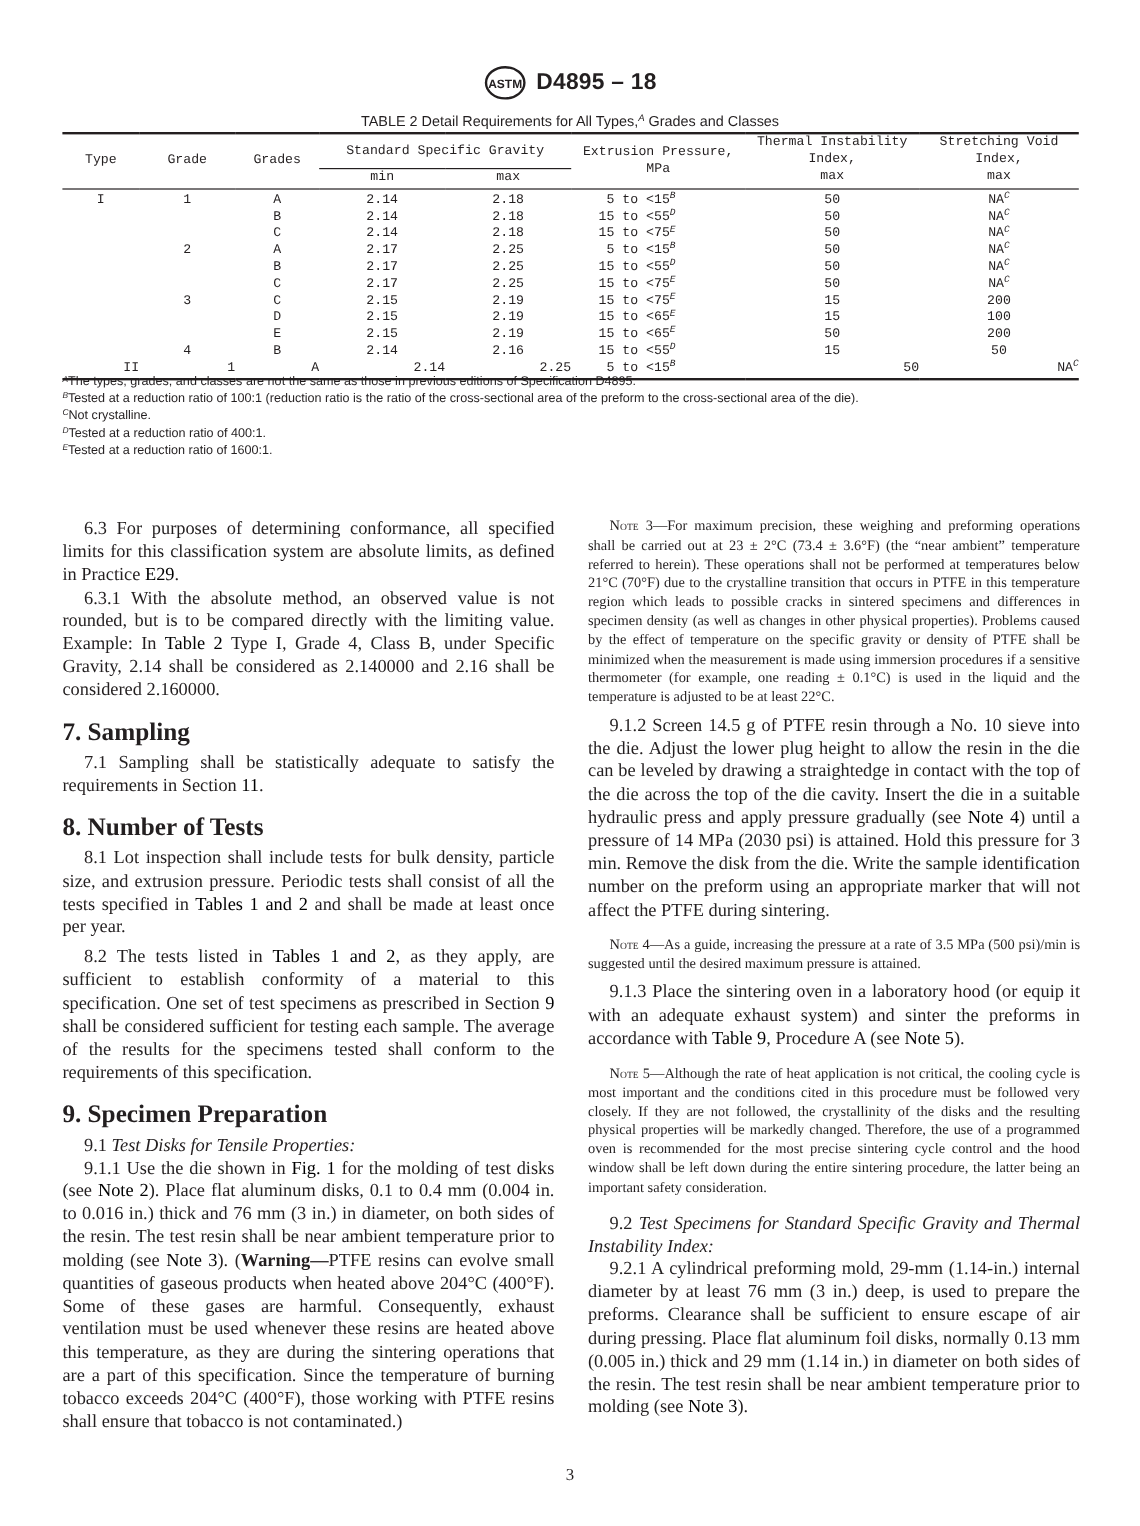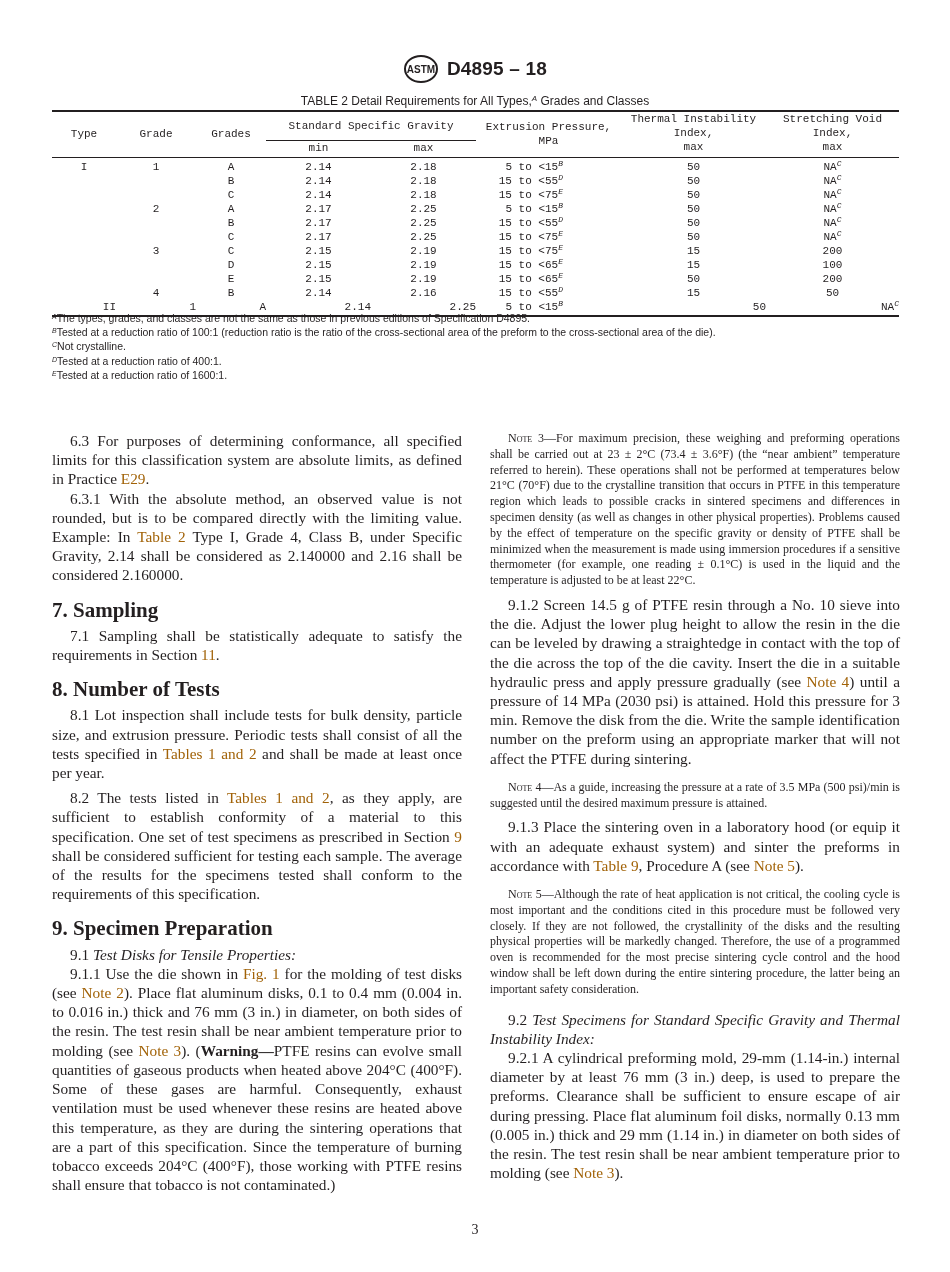--- a/index.html
+++ b/index.html
@@ -42,21 +42,21 @@
     .footnotes {
       position: absolute; top: 311px; left: 52px; width: 850px;
       font-family: "Liberation Sans", sans-serif; font-size: 10.5px; line-height: 14.2px;
     }
     .footnotes sup { font-size: 7px; vertical-align: 3px; }
     .col { position: absolute; width: 410px; font-size: 15.3px; line-height: 19.2px; text-align: justify; }
     .col.left { left: 52px; top: 431px; }
     .col.right { left: 490px; top: 431px; }
     p { margin: 0; }
     .ind { text-indent: 18px; }
-    .link { color: #a16207; }
+    .link { color: #000000; }
     h2 { font-size: 21px; font-weight: bold; margin: 0; line-height: 19.2px; }
     .note { font-size: 12px; line-height: 15.8px; text-align: justify; }
     .note .sc { font-variant: small-caps; }
     .gap-s { height: 6px; }
     .gap-m { height: 12px; }
     .gap-l { height: 16px; }
     .page-num {
       position: absolute; top: 1222px; left: 0; width: 950px; text-align: center; font-size: 14px;
     }
   </style>

